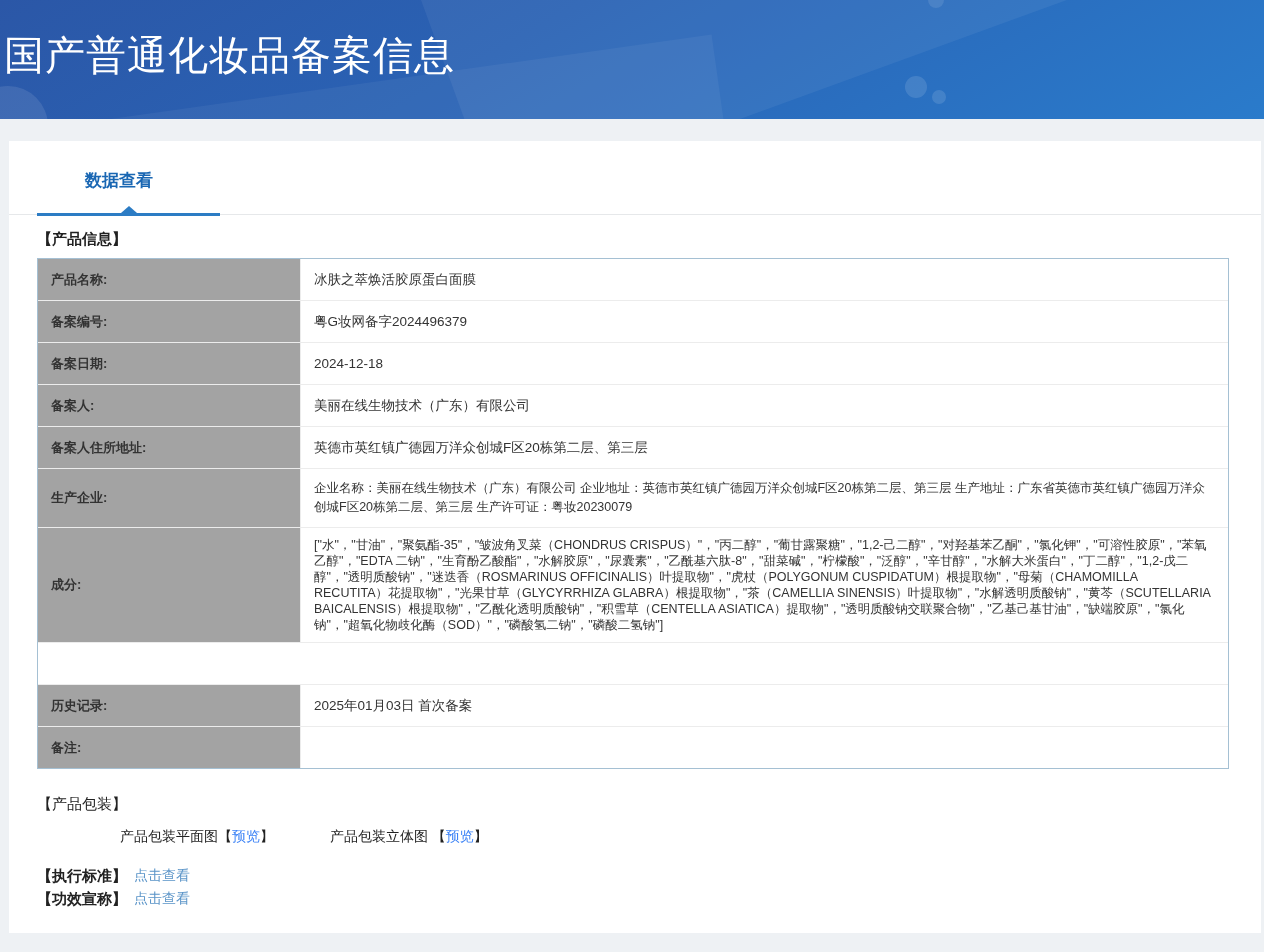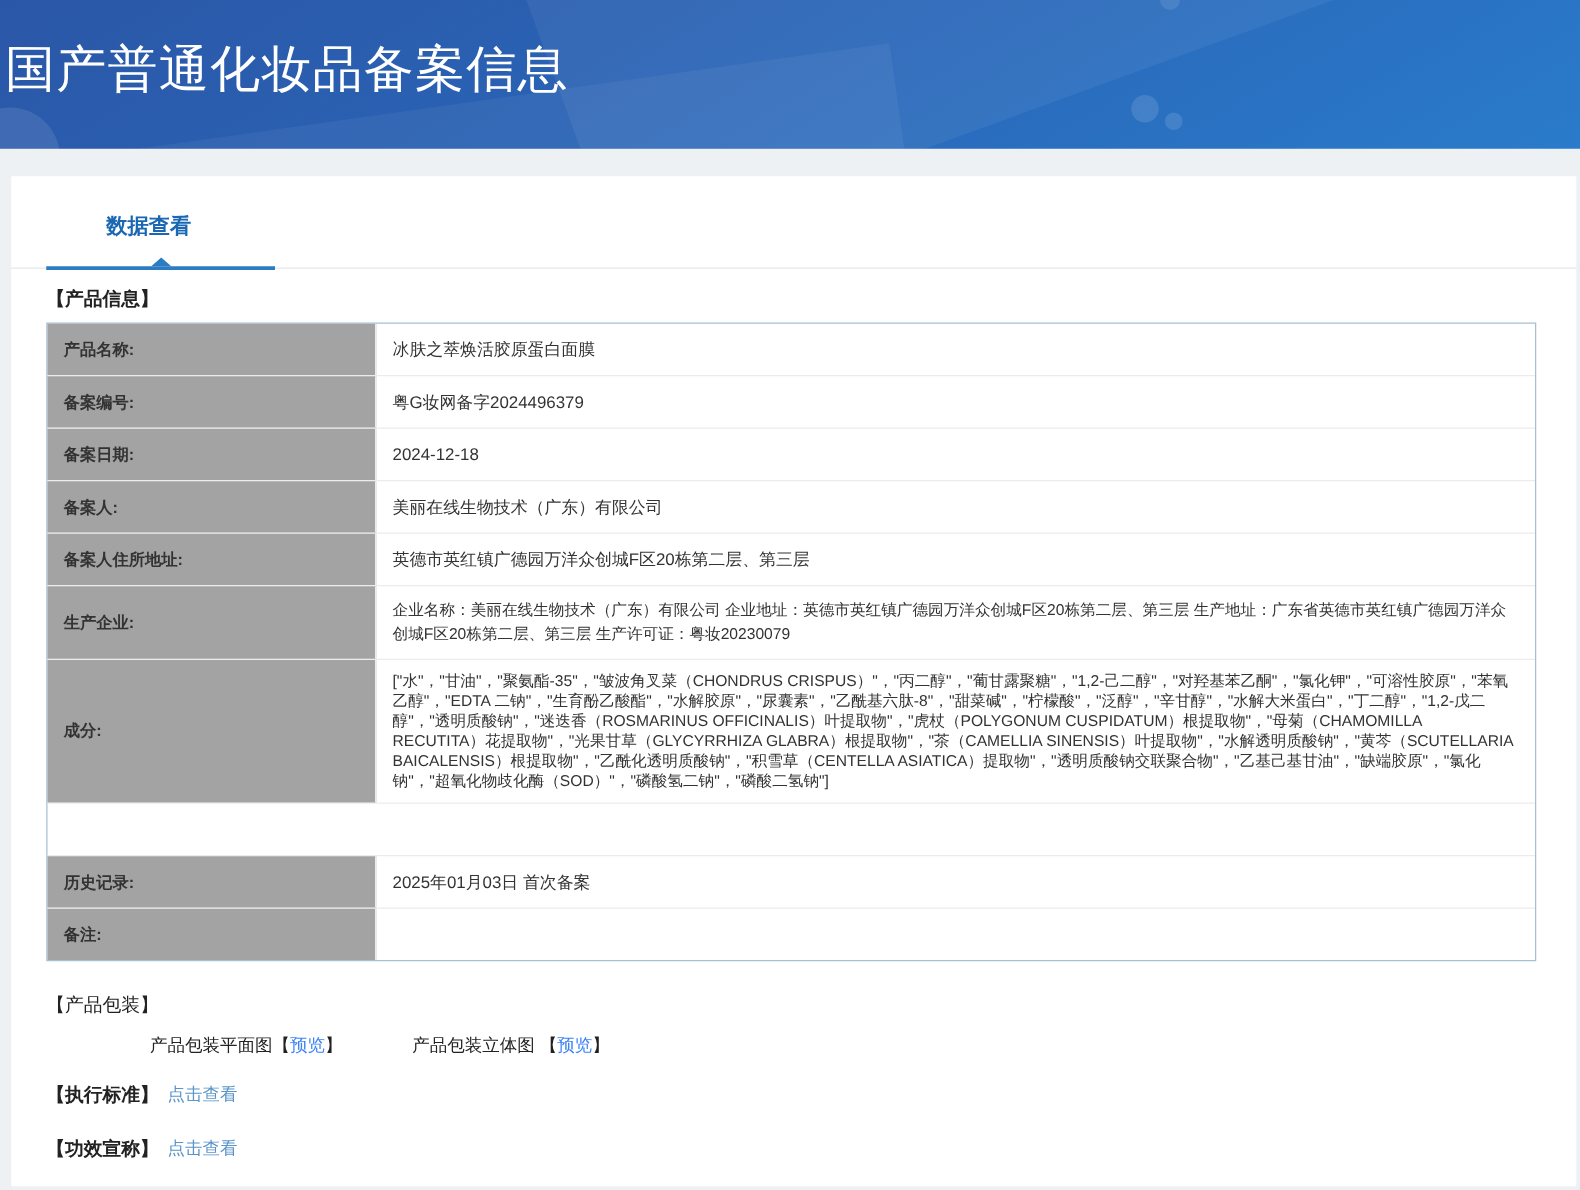--- a/index.html
+++ b/index.html
@@ -96,21 +96,21 @@
   
   .pack-heading { margin: 26px 0 0 28px; font-size: 15px; font-weight: normal; color: #222; }
   .pack-row { margin: 14px 0 0 111px; font-size: 14px; color: #222; }
   .pack-item { display: inline-block; }
   .pack-item + .pack-item { margin-left: 52px; }
   .bracket { color: #222; }
   a.lnk { text-decoration: none; cursor: pointer; }
   .preview-lnk { color: #3b82f6; font-size: 14px; }
   .view-lnk { color: #5a94c8; font-size: 14px; margin-left: 7px; }
   .inline-sec { margin: 21px 0 0 28px; display: flex; }
-  .inline-sec.tight { margin-top: 24px; }
+  .inline-sec.tight { margin-top: 4px; }
   .inline-sec .sec-h { font-size: 15px; font-weight: bold; color: #222; }
 </style>
 </head>
 <body>
 
 <div class="banner">
   <span class="dot dot-a"></span>
   <span class="dot dot-b"></span>
   <span class="dot dot-c"></span>
   <span class="blob"></span>

